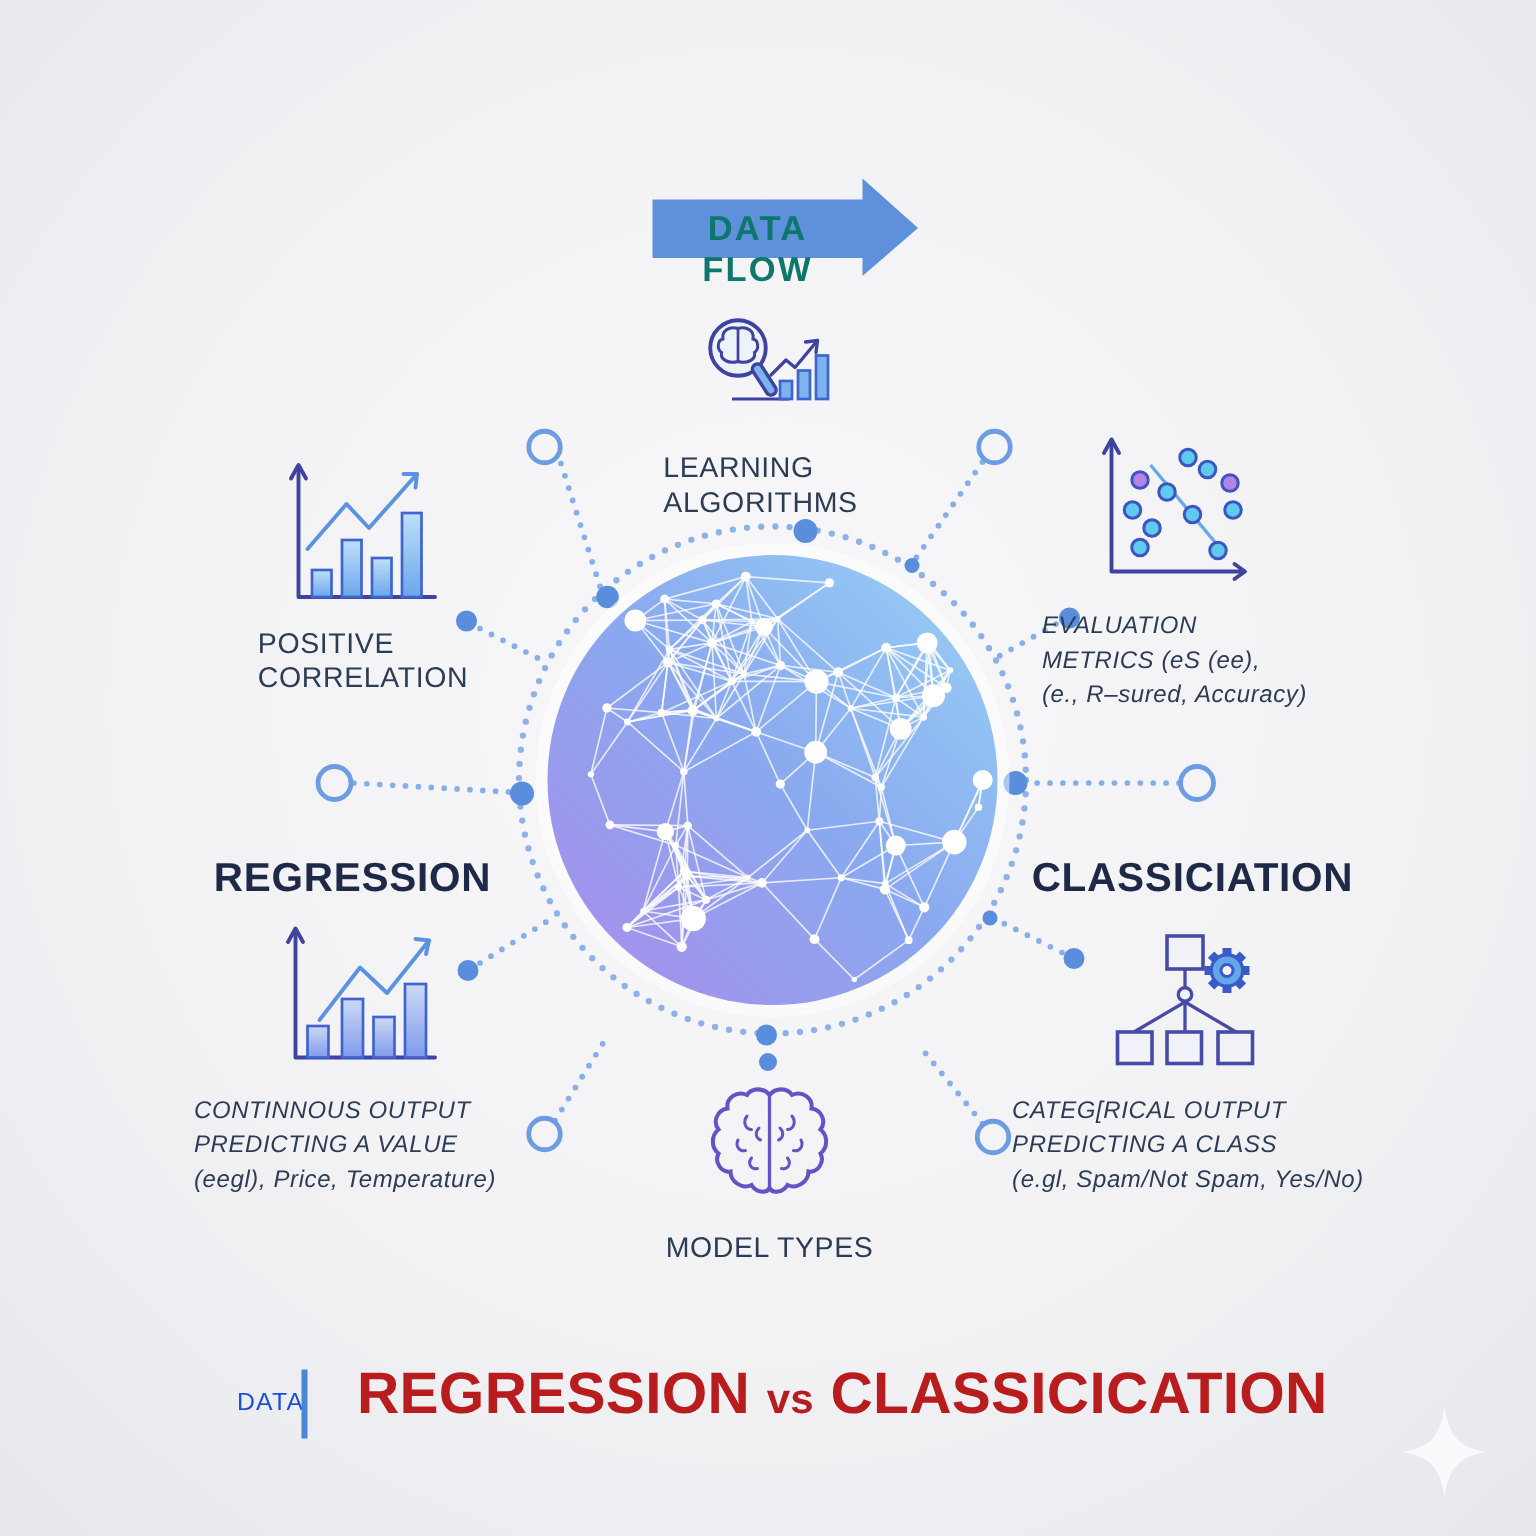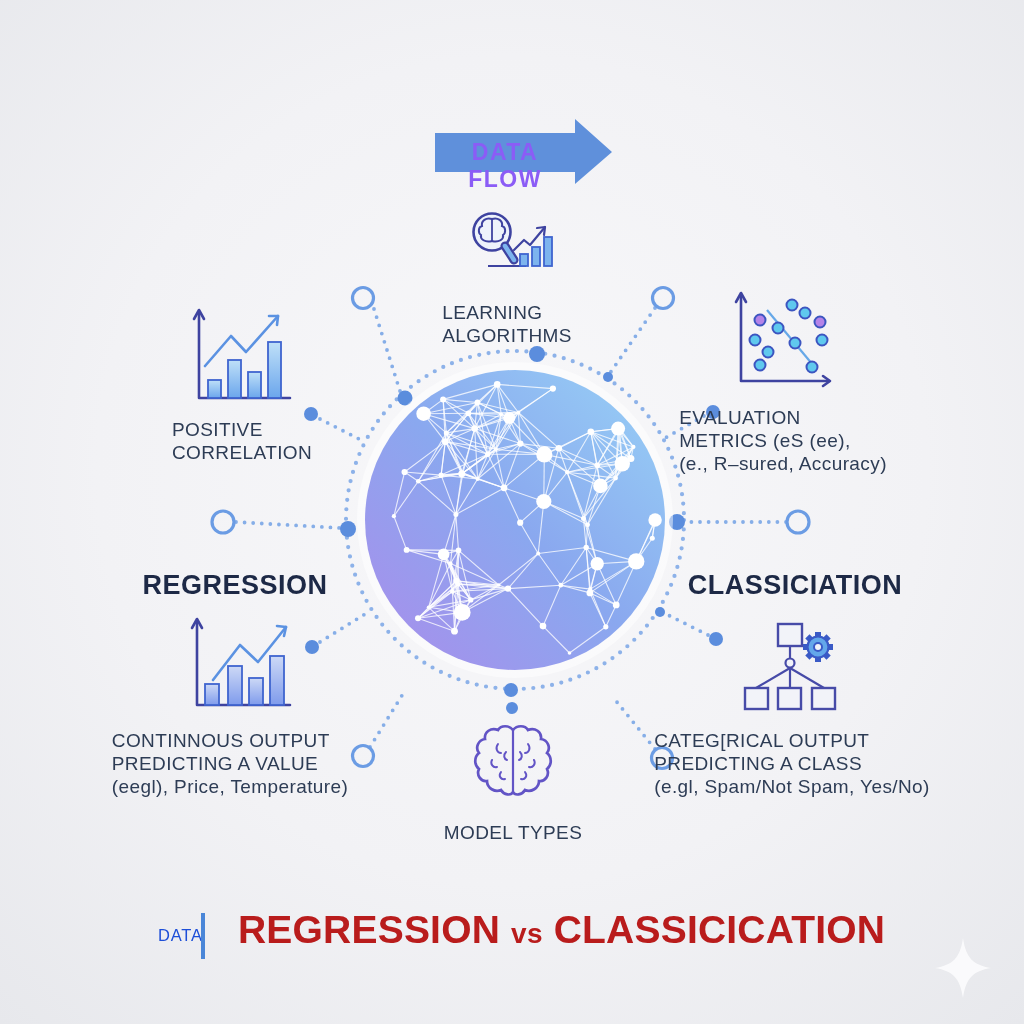--- a/index.html
+++ b/index.html
@@ -20,24 +20,24 @@
   .ax{fill:none;stroke:#3e43a0;stroke-width:2.6;stroke-linecap:round;stroke-linejoin:round;}
   .zig{fill:none;stroke:#5b92e2;stroke-width:2.6;stroke-linecap:round;stroke-linejoin:round;}
   .bar{stroke:#3f64cf;stroke-width:1.8;}
   .box{fill:#f2f3f9;stroke:#474ba8;stroke-width:2.4;}
   .treeline{fill:none;stroke:#474ba8;stroke-width:2.2;}
   .dotS{stroke:#3c55c0;stroke-width:2;}
   .brainline{fill:none;stroke:#6254c6;stroke-width:2.7;stroke-linecap:round;}
   
   .lbl{position:absolute;transform:translateX(-50%);color:#2d3c55;
        font-size:19px;line-height:23px;letter-spacing:.4px;white-space:nowrap;}
-  .lbl-sm{font-size:19px;line-height:23px;}
+  .lbl-sm{font-size:16px;line-height:23px;font-style:italic;}
   .big-title{position:absolute;transform:translateX(-50%);font-weight:bold;font-size:27px;
        color:#1d2946;letter-spacing:.5px;white-space:nowrap;}
-  .arrow-text{position:absolute;color:#8b5cf6;font-weight:bold;font-size:23px;letter-spacing:1.5px;
+  .arrow-text{position:absolute;color:#0f766e;font-weight:bold;font-size:23px;letter-spacing:1.5px;
        width:140px;text-align:center;}
   .footer-kicker{position:absolute;color:#1d4ed8;font-size:16.5px;letter-spacing:.8px;}
   .footer-divider{position:absolute;width:3.5px;height:46px;background:#4a86d8;}
   .footer-title{position:absolute;font-weight:bold;font-size:39px;color:#b91c1c;
        letter-spacing:.2px;white-space:nowrap;}
   .footer-title .vs{font-size:28px;}
 </style>
 </head>
 <body>
 

